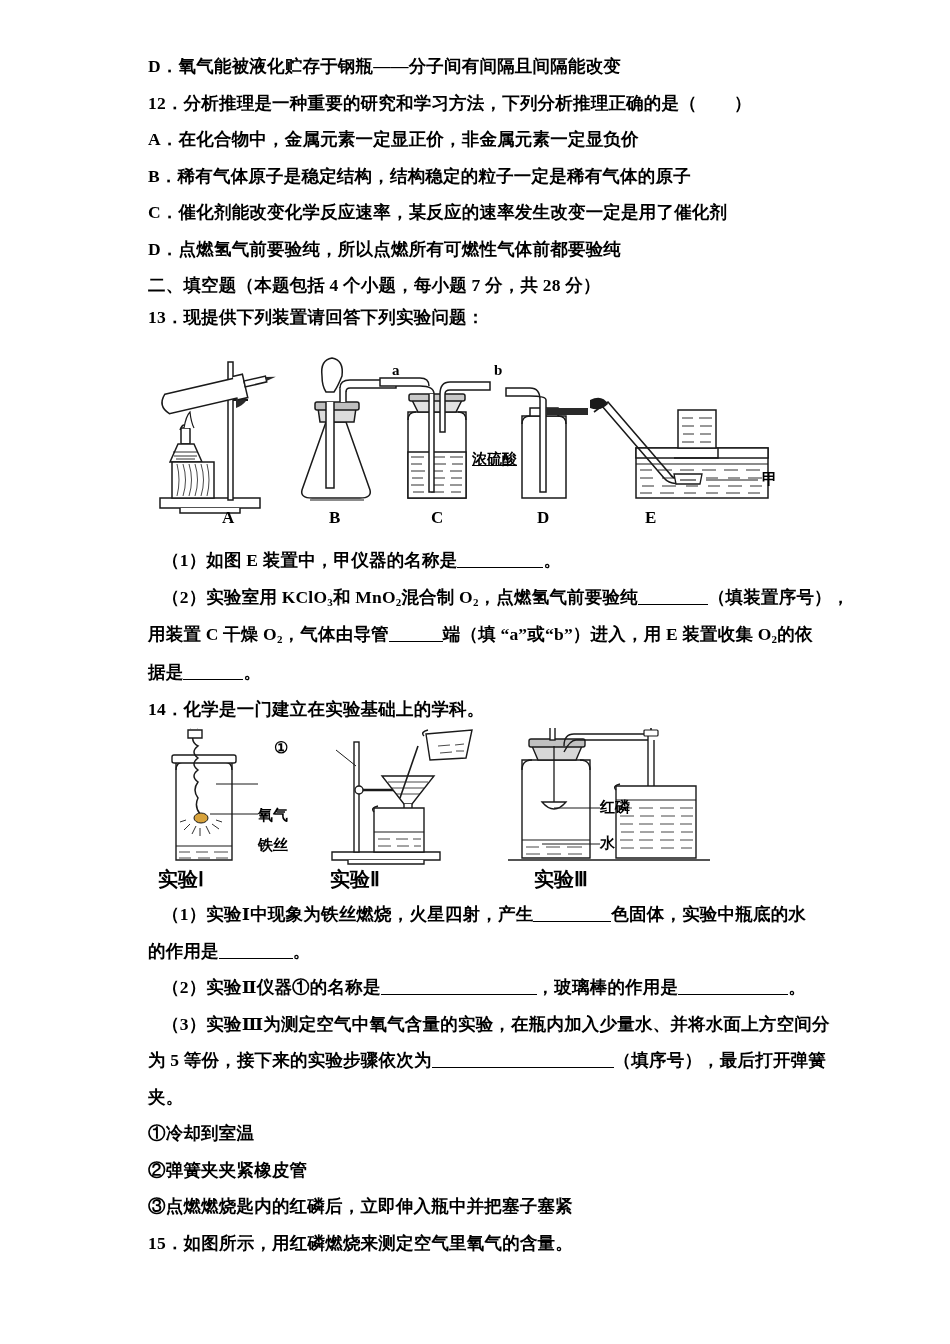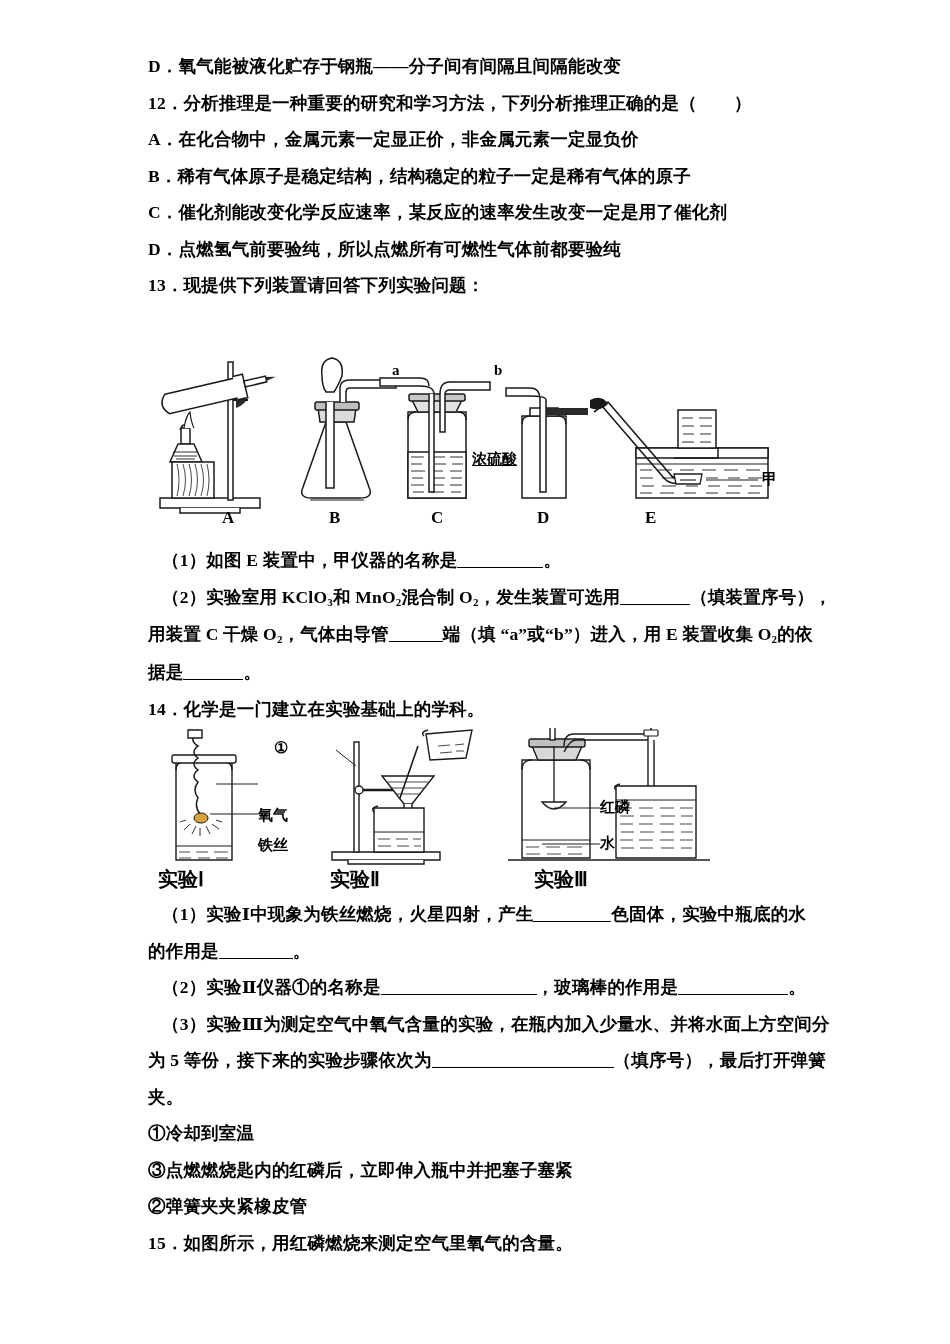--- a/index.html
+++ b/index.html
@@ -102,20 +102,21 @@
 
     <div class="line blk">
       <span>12．分析推理是一种重要的研究和学习方法，下列分析推理正确的是（</span><span class="paren-gap">&nbsp;&nbsp;&nbsp;</span><span>）</span>
     </div>
 
     <div class="line blk">A．在化合物中，金属元素一定显正价，非金属元素一定显负价</div>
     <div class="line blk">B．稀有气体原子是稳定结构，结构稳定的粒子一定是稀有气体的原子</div>
     <div class="line blk">C．催化剂能改变化学反应速率，某反应的速率发生改变一定是用了催化剂</div>
     <div class="line blk">D．点燃氢气前要验纯，所以点燃所有可燃性气体前都要验纯</div>
 
+    <div class="line blk-sm">二、填空题（本题包括 4 个小题，每小题 7 分，共 28 分）</div>
 
     <div class="line">13．现提供下列装置请回答下列实验问题：</div>
   </div>
 
   <div class="fig" style="left:150px; top:352px; width:680px; height:190px;">
     <svg width="680" height="190" viewBox="0 0 680 190" fill="none" stroke="#1a1a1a">
 
       <g stroke-width="1.5">
 
         <path d="M10 146 L110 146 L110 156 L10 156 Z" fill="#fff"></path>
@@ -294,21 +295,21 @@
     <div class="cap" style="left:495px; top:0;">E</div>
   </div>
 
   <div style="position:absolute; left:148px; top:552px; width:670px;">
 
     <div class="line blk indent">
       <span>（1）如图 E 装置中，甲仪器的名称是</span><span class="fill f1"></span><span>。</span>
     </div>
 
     <div class="line blk indent">
-      <span>（2）实验室用 KClO</span><sub>3</sub><span>和 MnO</span><sub>2</sub><span>混合制 O</span><sub>2</sub><span>，发生装置可选用</span><span class="fill f2"></span><span>（填装置序号），</span>
+      <span>（2）实验室用 KClO</span><sub>3</sub><span>和 MnO</span><sub>2</sub><span>混合制 O</span><sub>2</sub><span>，点燃氢气前要验纯</span><span class="fill f2"></span><span>（填装置序号），</span>
     </div>
 
     <div class="line blk">
       <span>用装置 C 干燥 O</span><sub>2</sub><span>，气体由导管</span><span class="fill f3"></span><span>端（填 “a”或“b”）进入，用 E 装置收集 O</span><sub>2</sub><span>的依</span>
     </div>
 
     <div class="line blk">
       <span>据是</span><span class="fill f4"></span><span>。</span>
     </div>
 
@@ -500,19 +501,19 @@
 
     <div class="line blk indent">（3）实验Ⅲ为测定空气中氧气含量的实验，在瓶内加入少量水、并将水面上方空间分</div>
 
     <div class="line blk">
       <span>为 5 等份，接下来的实验步骤依次为</span><span class="fill f9"></span><span>（填序号），最后打开弹簧</span>
     </div>
 
     <div class="line blk">夹。</div>
 
     <div class="line blk">①冷却到室温</div>
+    <div class="line blk">②弹簧夹夹紧橡皮管</div>
     <div class="line blk">③点燃燃烧匙内的红磷后，立即伸入瓶中并把塞子塞紧</div>
-    <div class="line blk">②弹簧夹夹紧橡皮管</div>
 
     <div class="line">15．如图所示，用红磷燃烧来测定空气里氧气的含量。</div>
   </div>
 
 </div>
 
 </body></html>

